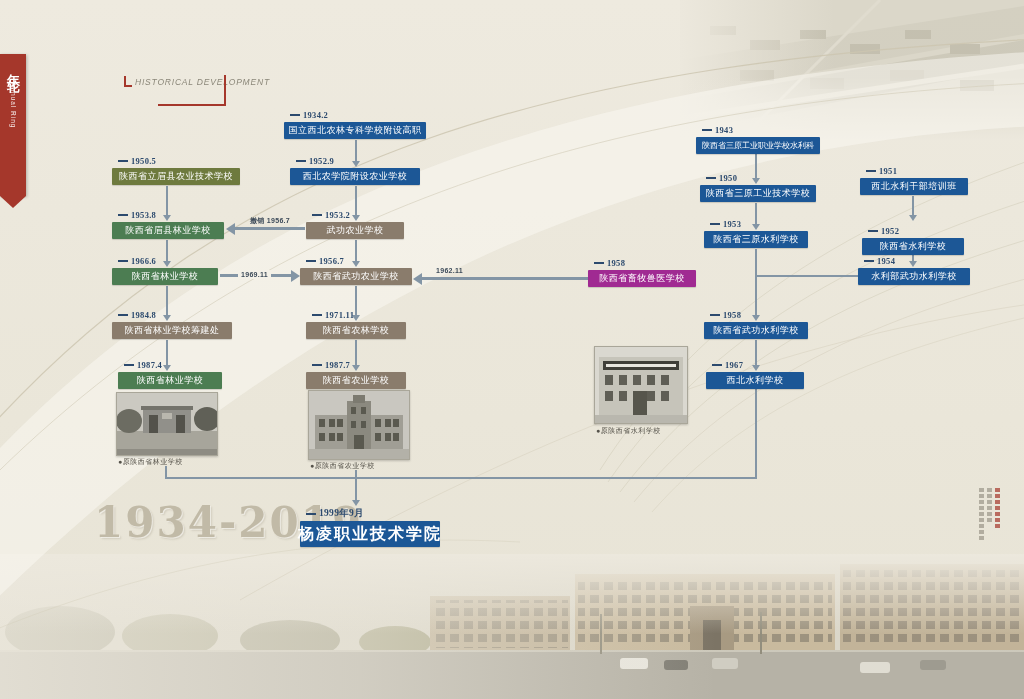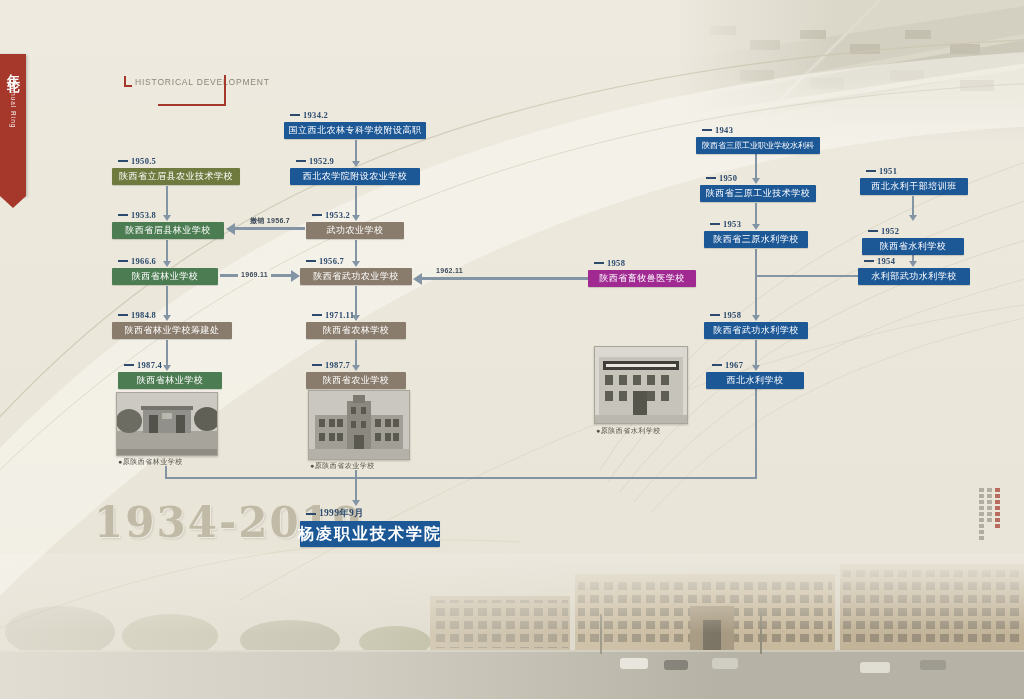--- a/index.html
+++ b/index.html
@@ -20,21 +20,21 @@
     border-left:13px solid transparent;border-right:13px solid transparent;border-top:12px solid var(--red);}
   .ribbon .cn{writing-mode:vertical-rl;text-orientation:upright;color:#fff;font-size:13px;font-weight:bold;letter-spacing:5px;}
   .ribbon .en{writing-mode:vertical-rl;font-size:6.5px;color:rgba(255,255,255,.9);margin-top:8px;letter-spacing:1px;}
 
   
   .titleblock{position:absolute;left:112px;top:70px;width:200px;}
   .titleblock h1{margin:0;font-size:25px;font-weight:bold;color:#504d44;letter-spacing:3px;}
   .title-corner{position:absolute;left:46px;top:5px;width:66px;height:29px;
     border-right:2px solid var(--red);border-bottom:2px solid var(--red);}
   .subtitle{margin-top:6px;margin-left:12px;display:flex;align-items:flex-end;gap:3px;
-    font-size:8.5px;color:#8b8779;letter-spacing:.8px;}
+    font-size:8.5px;color:#8b8779;letter-spacing:.8px;font-style:italic;}
   .sub-bracket{width:6px;height:9px;border-left:2px solid var(--red);border-bottom:2px solid var(--red);}
 
   
   .watermark{position:absolute;left:94px;top:498px;font-family:"DejaVu Serif","Liberation Serif",serif;
     font-size:42px;font-weight:bold;letter-spacing:2px;color:#a89f88;opacity:.6;
     text-shadow:1px 1px 0 rgba(255,255,255,.7),2px 2px 2px rgba(110,100,80,.3);}
 
   
   .node{position:absolute;}
   .node .year{display:flex;align-items:center;gap:3px;height:11px;margin:0 0 2px 6px;

